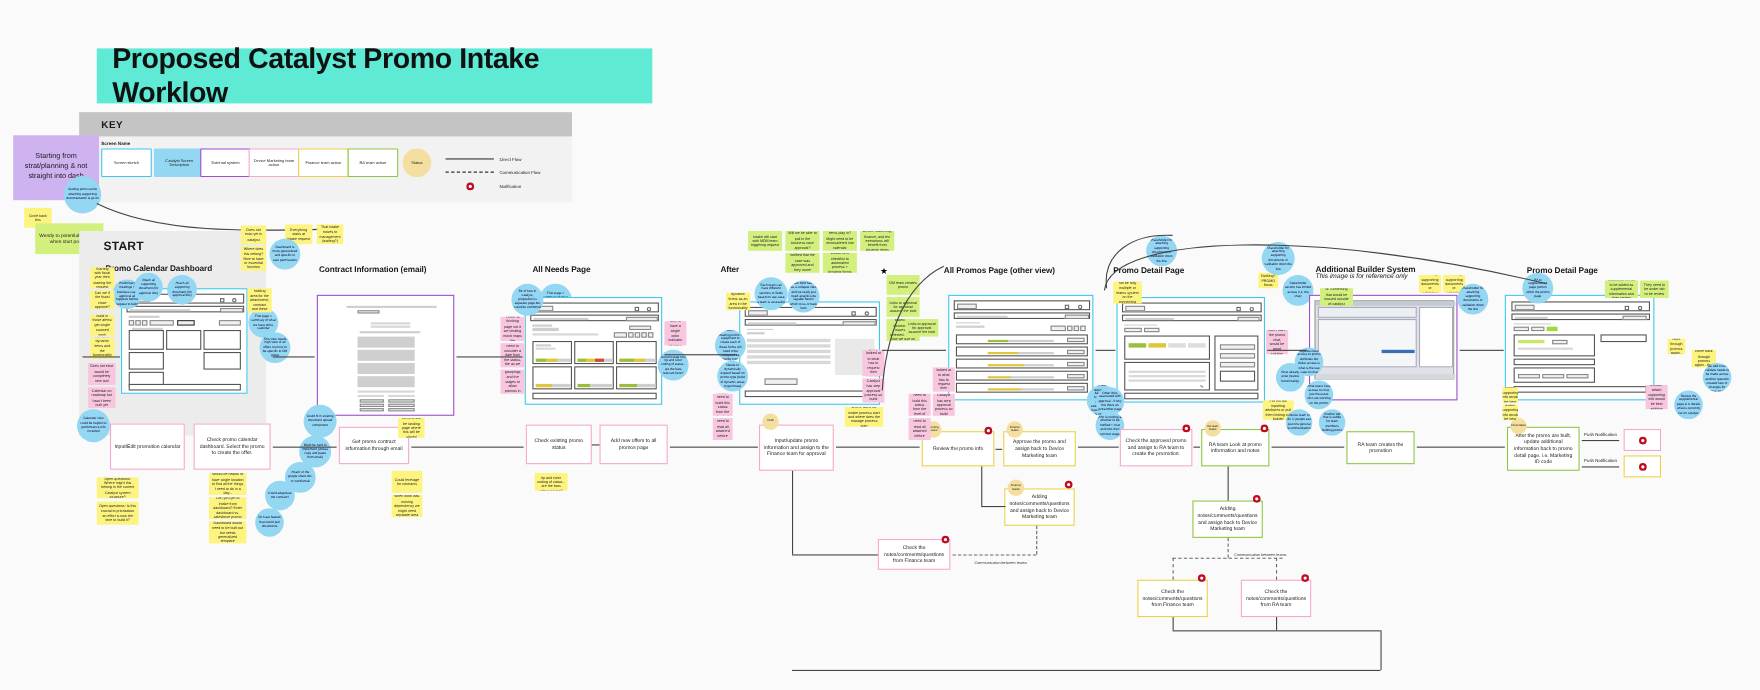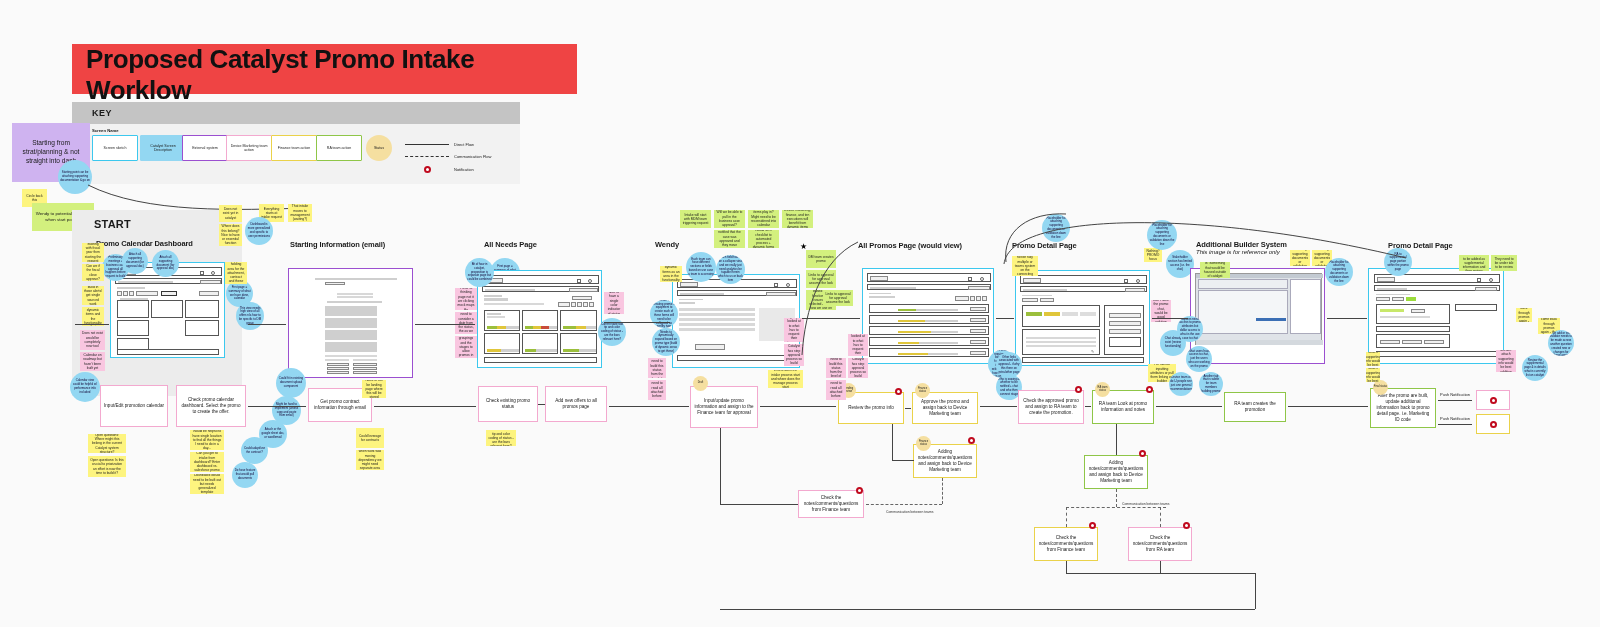--- a/index.html
+++ b/index.html
@@ -1,22 +1,22 @@
 <!DOCTYPE html>
 <html><head>
 <meta charset="utf-8">
 <style>
   html,body{margin:0;padding:0;background:#fafafa;}
   body{width:1600px;height:627px;position:relative;overflow:hidden;
        font-family:"Liberation Sans",sans-serif;color:#1a1a1a;}
   .abs{position:absolute;box-sizing:border-box;}
 
   
-  #title-banner{left:72px;top:44px;width:505px;height:50px;background:#ef4444;
-     display:flex;padding-left:14px;}
+  #title-banner{left:88px;top:44px;width:505px;height:50px;background:#5eead4;
+     display:flex;align-items:center;padding-left:14px;}
   #title-banner .t{font-size:26px;font-weight:bold;letter-spacing:-.4px;color:#111;}
 
   
   #key-panel{left:72px;top:102px;width:448px;height:82px;background:#f2f2f2;}
   #key-header{left:0;top:0;width:448px;height:22px;background:#c4c4c4;
       display:flex;align-items:center;padding-left:20px;}
   #key-header .t{font-size:9px;font-weight:bold;letter-spacing:.5px;}
   .keybox{height:26px;width:46px;background:#fff;display:flex;align-items:center;
       justify-content:center;text-align:center;font-size:3.6px;line-height:1.25;
       padding:1px;border-radius:1px;}
@@ -140,24 +140,24 @@
     <span>Wendy to potentially help ID when start point is</span>
   </div>
 <svg class="abs" style="left:86px;top:180px;width:225px;height:35px;" viewBox="0 0 225 35">
     <path d="M2 5 C 60 34, 150 30, 222 28" stroke="#444" stroke-width="1" fill="none"></path>
   </svg>
 
 <div class="abs" id="start-panel"></div>
 <div class="abs" id="start-label" style="left:94px;top:218px;">START</div>
 
 <div class="abs sec-title" style="left:96px;top:239px;">Promo Calendar Dashboard</div>
-<div class="abs sec-title" style="left:290px;top:240px;">Starting Information (email)</div>
+<div class="abs sec-title" style="left:290px;top:240px;">Contract Information (email)</div>
 <div class="abs sec-title" style="left:484px;top:240px;">All Needs Page</div>
-<div class="abs sec-title" style="left:655px;top:240px;">Wendy</div>
-<div class="abs sec-title" style="left:858px;top:241px;">All Promos Page (would view)</div>
+<div class="abs sec-title" style="left:655px;top:240px;">After</div>
+<div class="abs sec-title" style="left:858px;top:241px;">All Promos Page (other view)</div>
 <div class="abs sec-title" style="left:1012px;top:241px;">Promo Detail Page</div>
 <div class="abs sec-title" style="left:1196px;top:240px;">Additional Builder System</div>
 <div class="abs sec-sub" style="left:1196px;top:249px;">This image is for reference only</div>
 <div class="abs sec-title" style="left:1388px;top:241px;">Promo Detail Page</div>
 
 <div class="abs frame f-cyan" style="left:110px;top:262px;width:115px;height:96px;">
   <div class="abs wire" style="left:4px;top:4px;width:107px;height:9px;">
     <div class="abs wbar" style="left:2px;top:2px;width:18px;height:5px;"></div>
     <div class="abs" style="left:84px;top:2.5px;width:4px;height:4px;border:.6px solid #666;"></div>
     <div class="abs" style="left:95px;top:2.5px;width:4px;height:4px;border:.6px solid #666;border-radius:50%;"></div>

